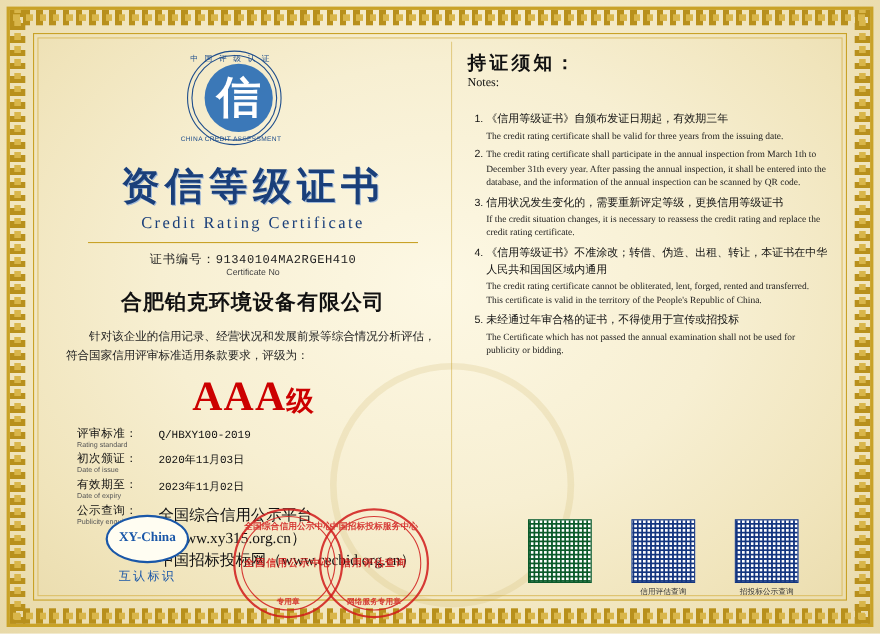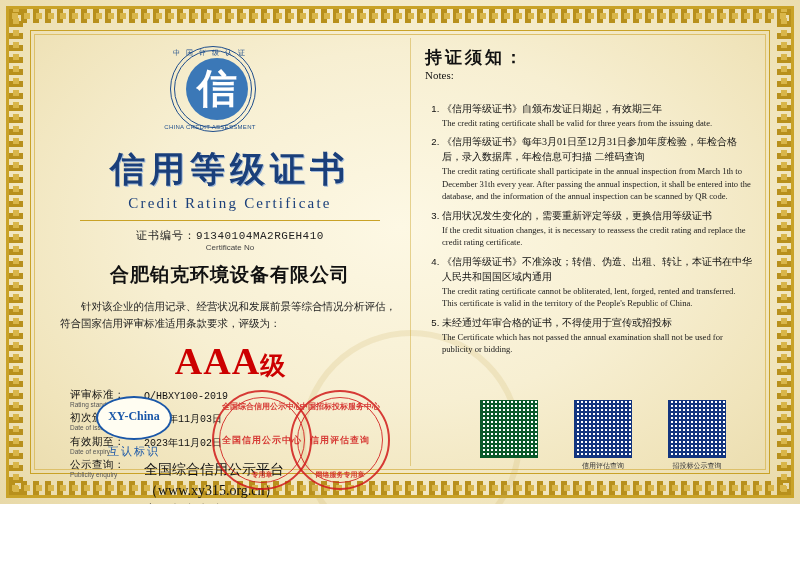--- a/index.html
+++ b/index.html
@@ -11,21 +11,21 @@
     width: 800px;
     height: 576px;
     overflow: hidden;
     font-family: "Liberation Sans", sans-serif;
   }
 
   
   .cert {
     position: relative;
     width: 800px;
-    height: 504px;
+    height: 576px;
     box-sizing: border-box;
     background:
       radial-gradient(ellipse at 50% 45%, #fdf8e4 0%, #f7efd2 45%, #f0e4bb 75%, #e8d9a8 100%);
     overflow: hidden;
   }
 
   
   .border-outer {
     position: absolute;
     inset: 6px;
@@ -445,21 +445,21 @@
 
       <div class="seal-logo">
         <div class="ring"></div>
         <div class="ring2"></div>
         <div class="blob"></div>
         <div class="arc-top">中国评级认证</div>
         <div class="xin">信</div>
         <div class="arc-bot">CHINA CREDIT ASSESSMENT</div>
       </div>
 
-      <div class="title-cn">信用等级证书</div>
+      <div class="title-cn">资信等级证书</div>
       <div class="title-en">Credit Rating Certificate</div>
       <div class="title-rule"></div>
 
       <div class="certno">
         <span class="lbl-cn">证书编号：</span><span class="val">91340104MA2RGEH410</span>
         <div class="lbl-en">Certificate No</div>
       </div>
 
       <div class="company">合肥铂克环境设备有限公司</div>
 
@@ -509,21 +509,20 @@
 
     <div class="right">
       <div class="notes-title-cn">持证须知：</div>
       <div class="notes-title-en">Notes:</div>
       <ol class="notes">
         <li>
           <span class="note-cn">《信用等级证书》自颁布发证日期起，有效期三年</span>
           <span class="note-en">The credit rating certificate shall be valid for three years from the issuing date.</span>
         </li>
         <li>
-          <span class="note-cn">《信用等级证书》每年3月01日至12月31日参加年度检验，年检合格后，录入数据库，年检信息可扫描 二维码查询</span>
           <span class="note-en">The credit rating certificate shall participate in the annual inspection from March 1th to December 31th every year. After passing the annual inspection, it shall be entered into the database, and the information of the annual inspection can be scanned by QR code.</span>
         </li>
         <li>
           <span class="note-cn">信用状况发生变化的，需要重新评定等级，更换信用等级证书</span>
           <span class="note-en">If the credit situation changes, it is necessary to reassess the credit rating and replace the credit rating certificate.</span>
         </li>
         <li>
           <span class="note-cn">《信用等级证书》不准涂改；转借、伪造、出租、转让，本证书在中华人民共和国国区域内通用</span>
           <span class="note-en">The credit rating certificate cannot be obliterated, lent, forged, rented and transferred. This certificate is valid in the territory of the People's Republic of China.</span>
         </li>

